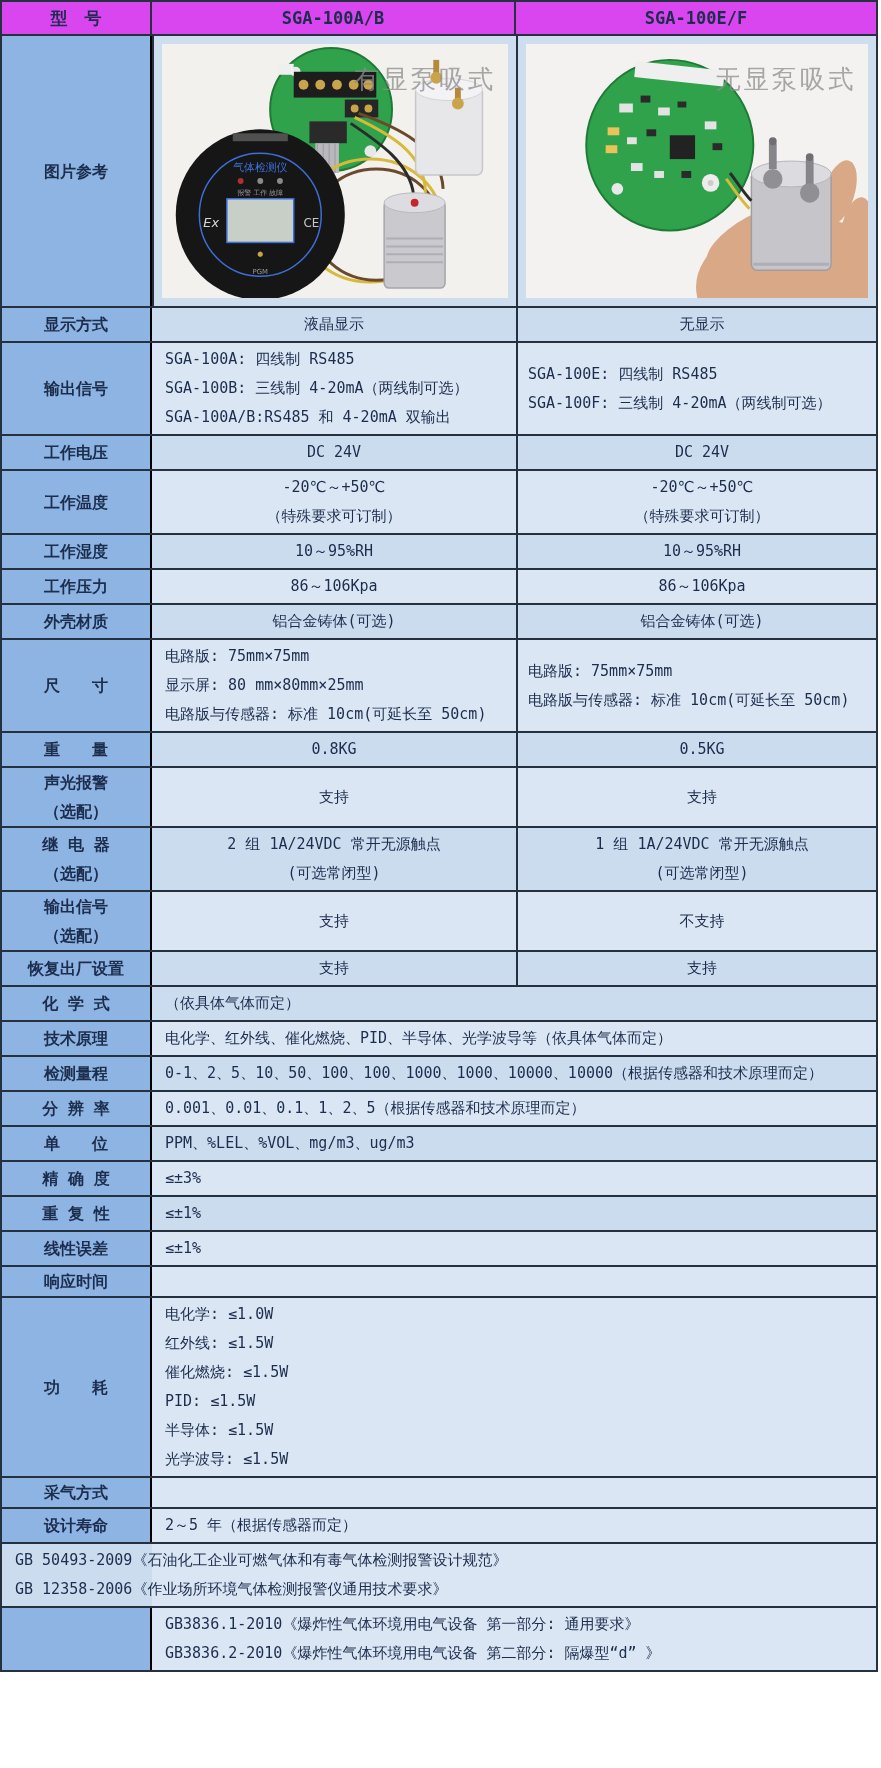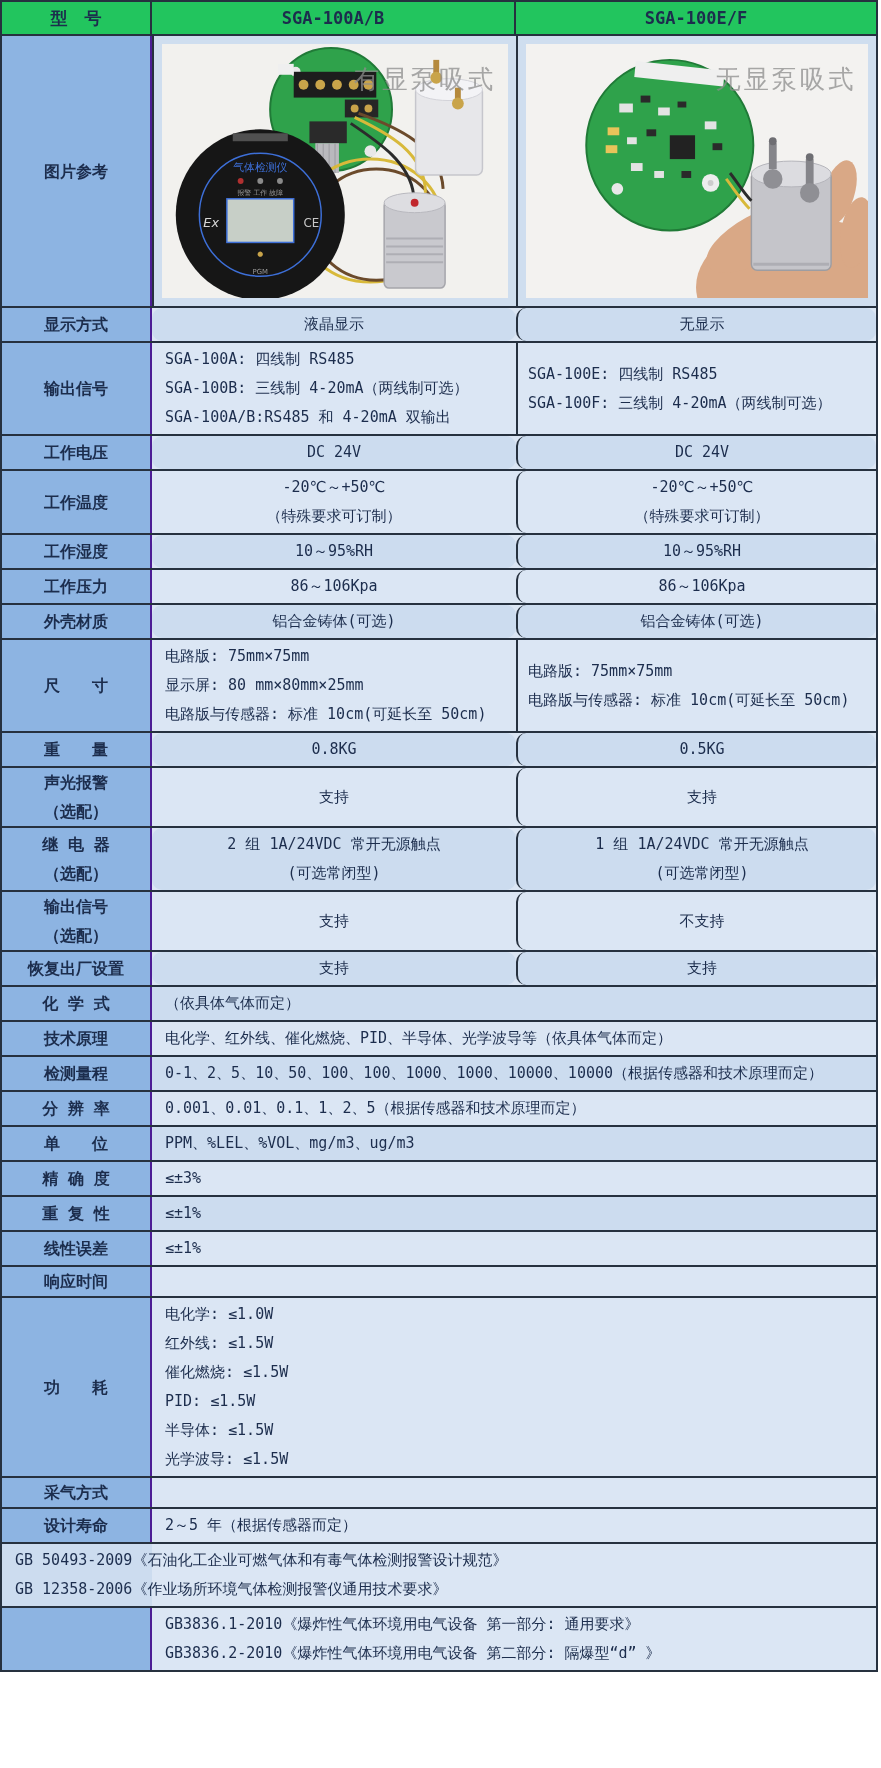--- a/index.html
+++ b/index.html
@@ -2,43 +2,43 @@
 <html><head>
 <meta charset="utf-8">
 <style>
   * { box-sizing: border-box; }
   html,body { margin:0; padding:0; background:#ffffff; }
   body { width:881px; font-family:"DejaVu Sans Mono","DejaVu Sans",sans-serif; color:#1c2d4d; }
   .spec-table { width:878px; border:2px solid #26313f; background:#dbe6f4; }
 
   
   .header-row { display:grid; grid-template-columns:150px 364px 1fr; }
-  .header-cell { background:#22c55e; text-align:center; font-weight:bold; font-size:17px;
+  .header-cell { background:#d946ef; text-align:center; font-weight:bold; font-size:17px;
                  line-height:32px; height:32px; }
   .header-cell.bdr { border-right:2px solid #26313f; }
 
   
   .photos-row { display:grid; grid-template-columns:150px 364px 1fr; border-top:2px solid #26313f; }
   .photo-cell { background:#cfdeef; padding:8px; border-left:2px solid #26313f; height:270px; }
   .photo-frame { width:100%; height:100%; background:#f2f1ee; }
   svg text { font-family:"DejaVu Sans","Liberation Sans",sans-serif; }
 
   
   .cell { display:flex; flex-direction:column; justify-content:center; }
   .cell.label { background:#8db4e2; font-weight:bold; font-size:16px; text-align:center;
-                align-items:center; border-right:2px solid #4c1d95; }
+                align-items:center; border-right:2px solid #000000; }
   .line { line-height:29px; min-height:29px; white-space:nowrap; font-size:15px; }
   .cell.label .line { font-size:16px; }
 
   
   .spec-row { display:grid; border-top:2px solid #26313f; }
   .spec-row.pair { grid-template-columns:150px 364px 1fr; }
   .spec-row.full { grid-template-columns:150px 1fr; }
   .spec-row .value { padding:2px 0; }
-  .spec-row .value.center { align-items:center; text-align:center;border-radius:10px; }
+  .spec-row .value.center { align-items:center; text-align:center; }
   .spec-row .value.left { align-items:flex-start; text-align:left; padding-left:13px; padding-right:6px; }
   .spec-row .value.b { border-left:2px solid #26313f;padding-left:10px; }
   .spec-row.shade-dark .value { background:#ccdcef; }
   .spec-row.shade-light .value { background:#dbe6f4; }
 </style>
 </head>
 <body>
 
 <div class="spec-table">
 

